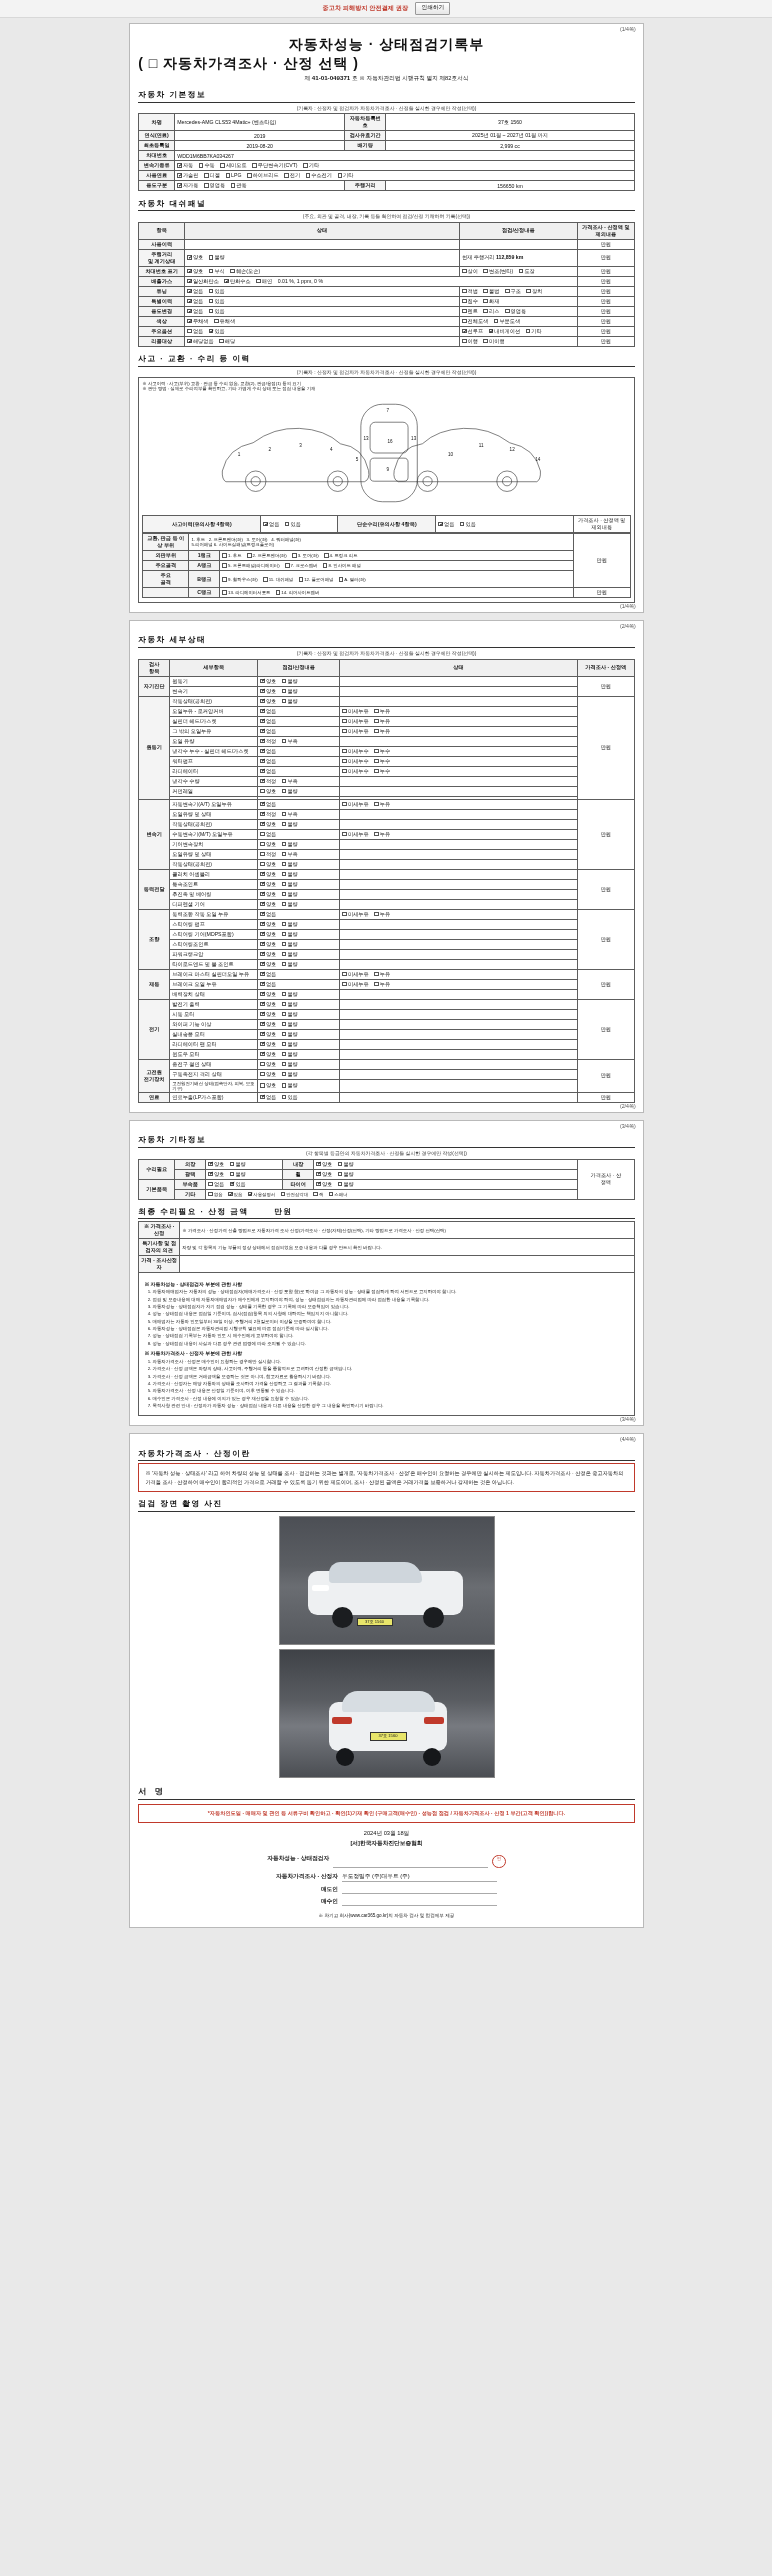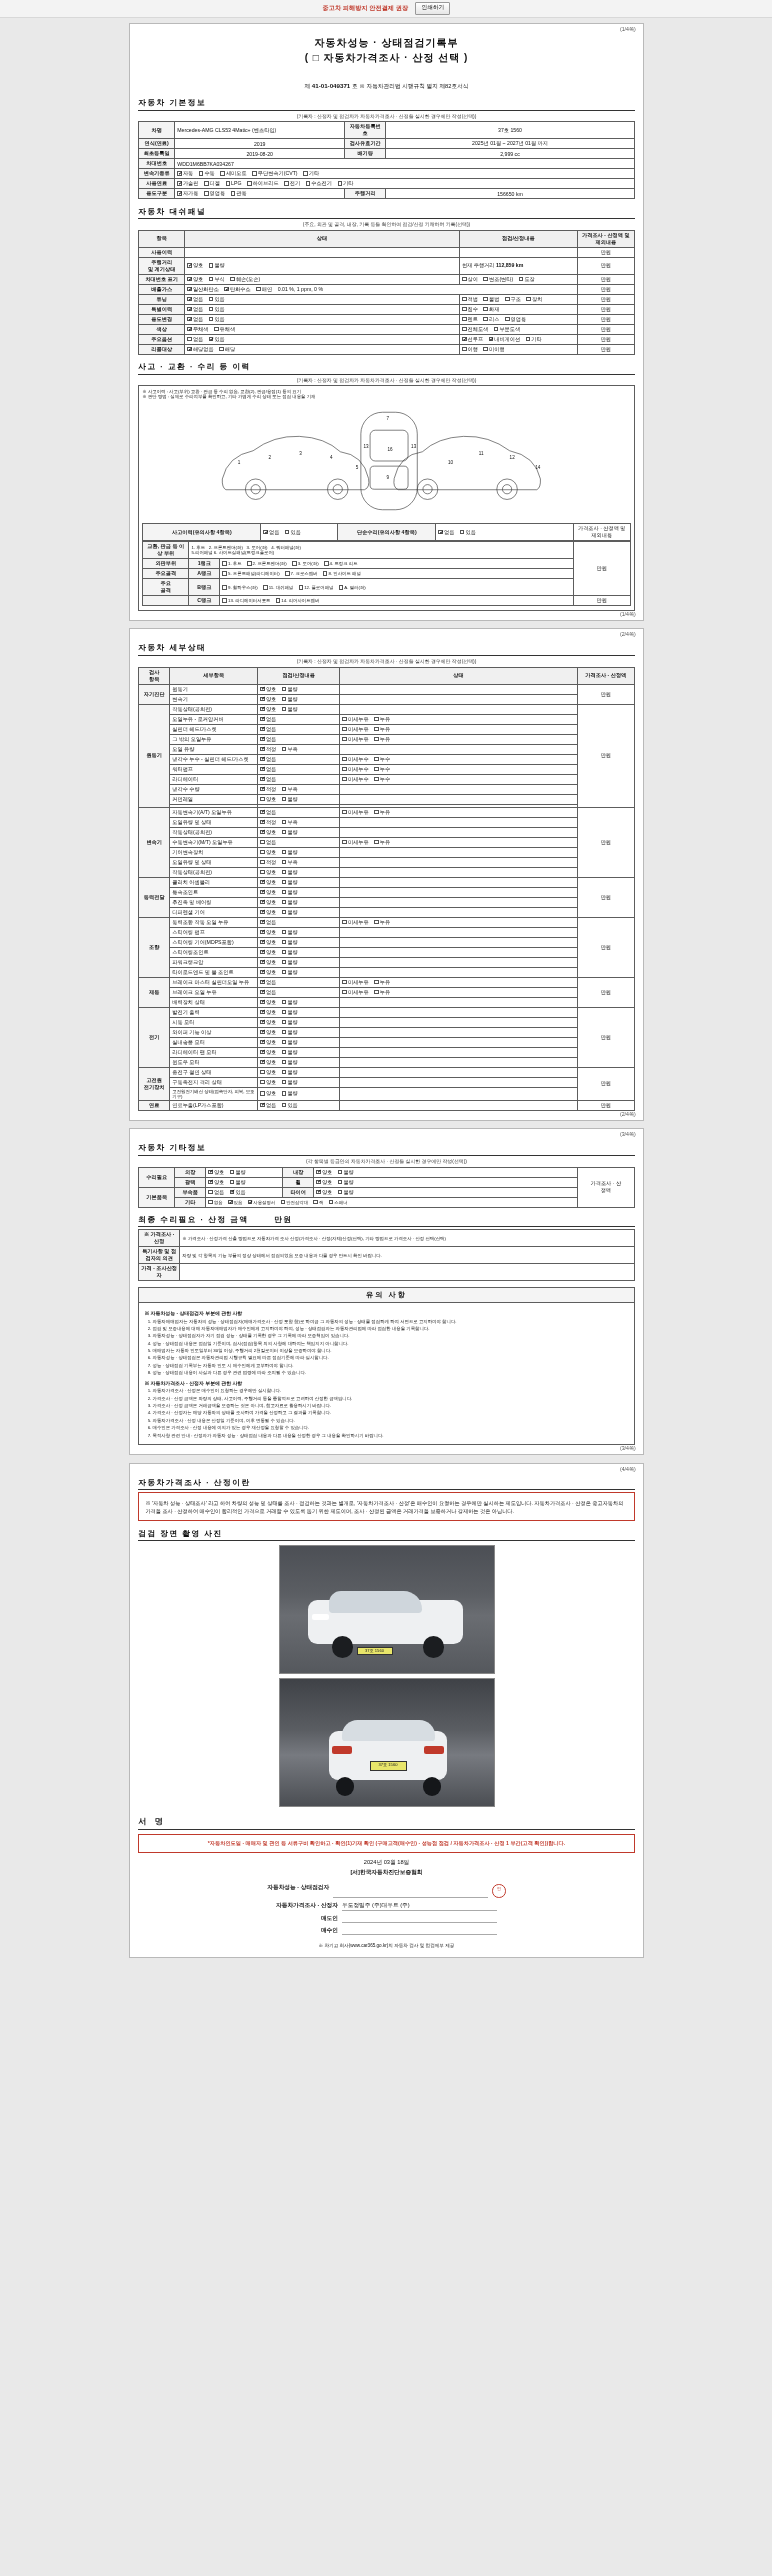--- a/index.html
+++ b/index.html
@@ -15,22 +15,22 @@
     height:17.5px; display:flex; align-items:center; justify-content:center;
     gap:7.2px; background:#f3f3f3; border-bottom:0.5px solid #d8d8d8;
   }
   .topbar .warn { color:#c0392b; font-size:6.2px; font-weight:bold; }
   .page {
     width:515px; margin:5.2px auto 7.2px auto; background:#fff;
     border:0.5px solid #b9b9b9; padding:7.2px 8.2px 9.3px 8.2px; position:relative;
   }
   .pg-num { position:absolute; right:7.2px; top:2.1px; font-size:5.2px; color:#555; }
   .pg-num-b { position:absolute; right:7.2px; bottom:2.1px; font-size:5.2px; color:#555; }
-  .doc-title { text-align:center; font-size:10px; font-weight:bold; letter-spacing:1px; margin:5.2px 0 1px 0; }
-  .doc-sub { text-align:center; font-size:10px; font-weight:bold; letter-spacing:1px; margin-bottom:17px; }
+  .doc-title { text-align:center; font-size:14px; font-weight:bold; letter-spacing:1px; margin:5.2px 0 1px 0; }
+  .doc-sub { font-size:14px; font-weight:bold; letter-spacing:1px; margin-bottom:1px; }
   .doc-line { text-align:center; font-size:5.7px; margin-bottom:5.2px; }
   .doc-line b { font-size:6.2px; }
   .sec-head {
     text-align:left; font-size:7.7px; font-weight:bold; letter-spacing:1.5px;
     border-bottom:1px solid #333; padding-bottom:1.5px; margin:7.2px 0 2.1px 0;
   }
   .sec-note { text-align:center; font-size:4.9px; color:#333; margin-bottom:2.6px; }
   table { border-collapse:collapse; width:100%; }
   td, th { border:0.5px solid #5d5d5d; padding:1px 2.1px; font-size:5.2px; vertical-align:middle; }
   th { background:#f0f0f0; font-weight:bold; text-align:center; }
@@ -878,21 +878,20 @@
       <td class="lbl">특기사항 및 점검자의 의견</td>
       <td class="xsm" colspan="2">차량 및 각 항목의 기능 부품의 정상 상태에서 점검되었음 보증 내용과 다를 경우 반드시 확인 바랍니다.</td>
     </tr>
     <tr>
       <td class="lbl">가격 · 조사산정자</td>
       <td colspan="2"></td>
     </tr>
   </tbody>
     </table>
 
-  <div class="notice-h">유의 사항</div>
   <div class="notice-body">
     <h4>※ 자동차성능 · 상태점검자 부분에 관한 사항</h4>
     <ol>
       <li>자동차매매업자는 자동차의 성능 · 상태점검자(매매가격조사 · 산정 포함 함)로 하여금 그 자동차의 성능 · 상태를 점검하게 하여 서면으로 고지하여야 합니다.</li>
       <li>점검 및 보증내용에 대해 자동차매매업자가 매수인에게 고지하여야 하며, 성능 · 상태점검자는 자동차관리법에 따라 점검한 내용을 기록합니다.</li>
       <li>자동차성능 · 상태점검자가 자기 점검 성능 · 상태를 기록한 경우 그 기록에 따라 보증책임이 있습니다.</li>
       <li>성능 · 상태점검 내용은 점검일 기준이며, 검사(점검)항목 외의 사항에 대하여는 책임지지 아니합니다.</li>
       <li>매매업자는 자동차 인도일부터 30일 이상, 주행거리 2천킬로미터 이상을 보증하여야 합니다.</li>
       <li>자동차성능 · 상태점검은 자동차관리법 시행규칙 별표에 따른 점검기준에 따라 실시합니다.</li>
       <li>성능 · 상태점검 기록부는 자동차 인도 시 매수인에게 교부하여야 합니다.</li>

